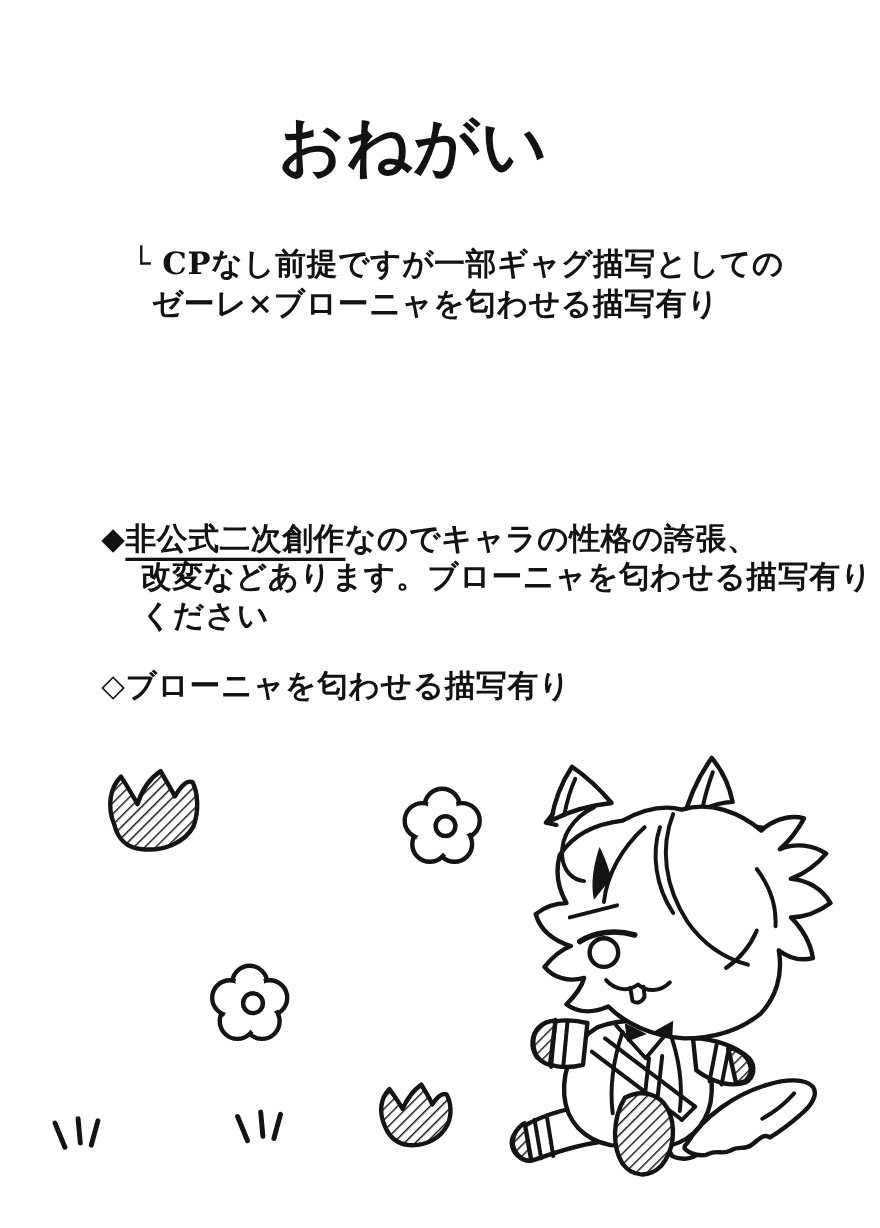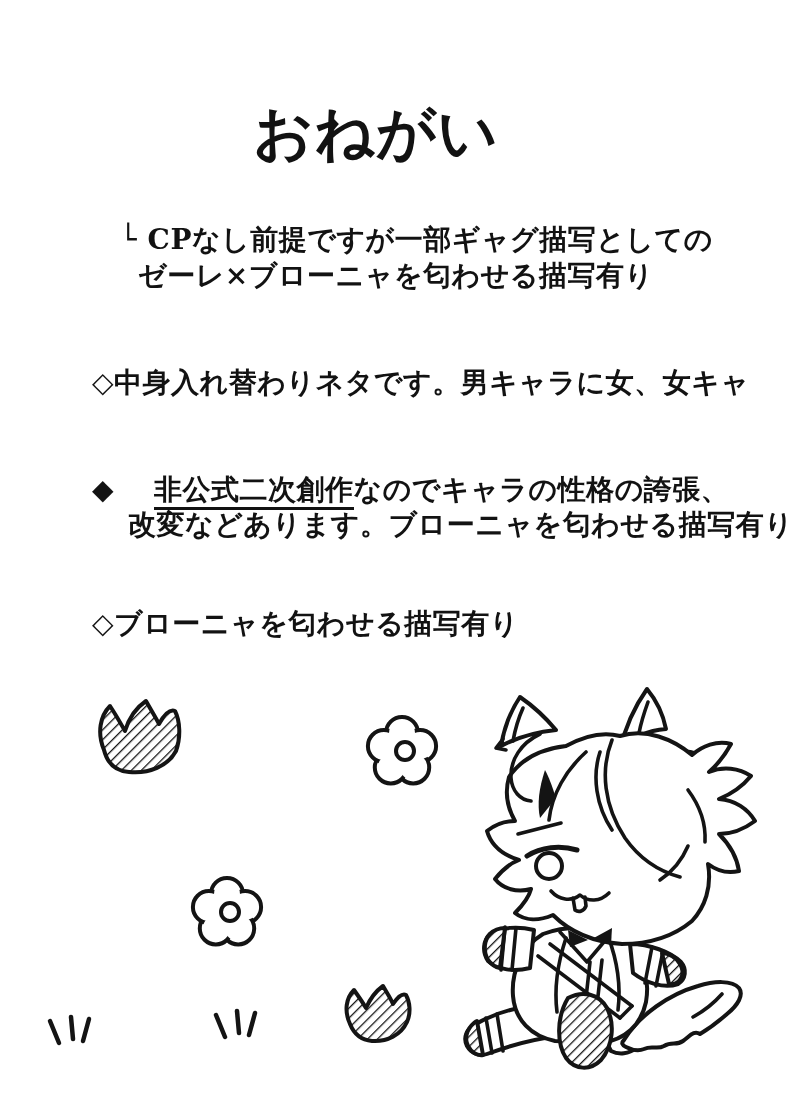--- a/index.html
+++ b/index.html
@@ -19,21 +19,21 @@
     font-size:28px;font-weight:700;line-height:36px;letter-spacing:0.5px;
   }
   .line{white-space:nowrap;}
   .b1{top:222px;}
   .b2{top:365px;}
   .b3{top:472px;line-height:35px;}
   .b4{top:606px;}
   .indent-a{padding-left:28px;}
   .indent-b{padding-left:46px;}
   .indent-c{padding-left:36px;}
-  .u{border-bottom:3px solid #121212;padding-bottom:1px;margin-left:40px;}
+  .u{border-bottom:3px solid #121212;padding-bottom:1px;}
   
   .o{fill:#ffffff;stroke:#141414;stroke-width:4;stroke-linejoin:round;stroke-linecap:round;}
   .l{fill:none;stroke:#141414;stroke-width:3.6;stroke-linejoin:round;stroke-linecap:round;}
   .l5{fill:none;stroke:#141414;stroke-width:5;stroke-linejoin:round;stroke-linecap:round;}
   .h{fill:url(#hatch);stroke:#141414;stroke-width:4;stroke-linejoin:round;}
   .s{fill:#141414;stroke:none;}
   .g{fill:none;stroke:#141414;stroke-width:4.5;stroke-linecap:round;}
   .cover{fill:#ffffff;stroke:none;}
 </style>
 </head>
@@ -42,26 +42,26 @@
 <div class="sheet">
 
   <h1 class="title">おねがい</h1>
 
   <section class="block b1">
     <div class="line indent-a">└ CPなし前提ですが一部ギャグ描写としての</div>
     <div class="line indent-b">ゼーレ×ブローニャを匂わせる描写有り</div>
   </section>
 
   <section class="block b2">
-    <div class="line">◇中身入れ替わりネタです。男キャラに女、女キャ</div>
   </section>
 
   <section class="block b3">
     <div class="line"><span>◆</span><span class="u">非公式二次創作</span><span>なのでキャラの性格の誇張、</span></div>
     <div class="line indent-c">改変などあります。ブローニャを匂わせる描写有り</div>
+    <div class="line indent-c">ください</div>
   </section>
 
   <section class="block b4">
     <div class="line">◇ブローニャを匂わせる描写有り</div>
   </section>
 
   <svg class="doodles" width="800" height="1116" viewBox="0 0 800 1116">
     <defs>
       <pattern id="hatch" width="7" height="7" patternUnits="userSpaceOnUse" patternTransform="rotate(45)">
         <rect width="7" height="7" fill="#ffffff"></rect>

